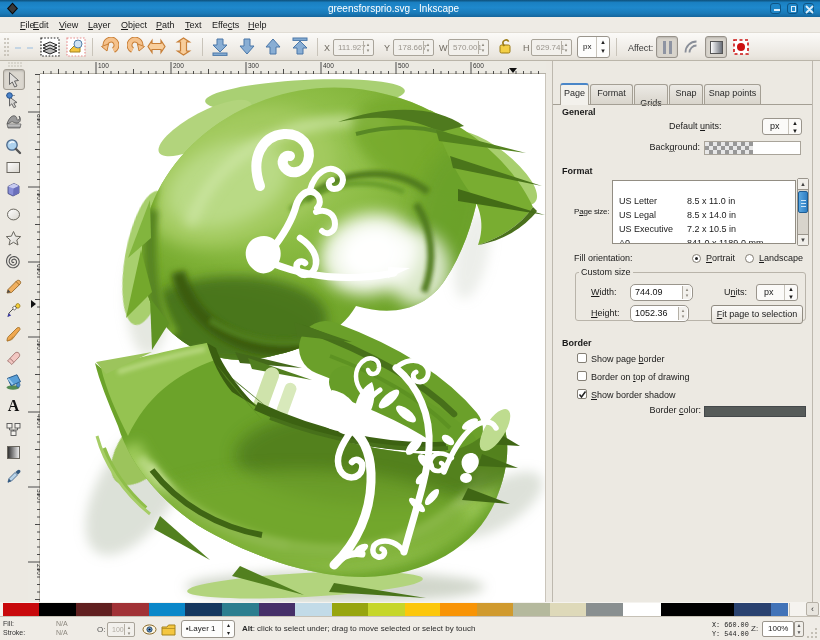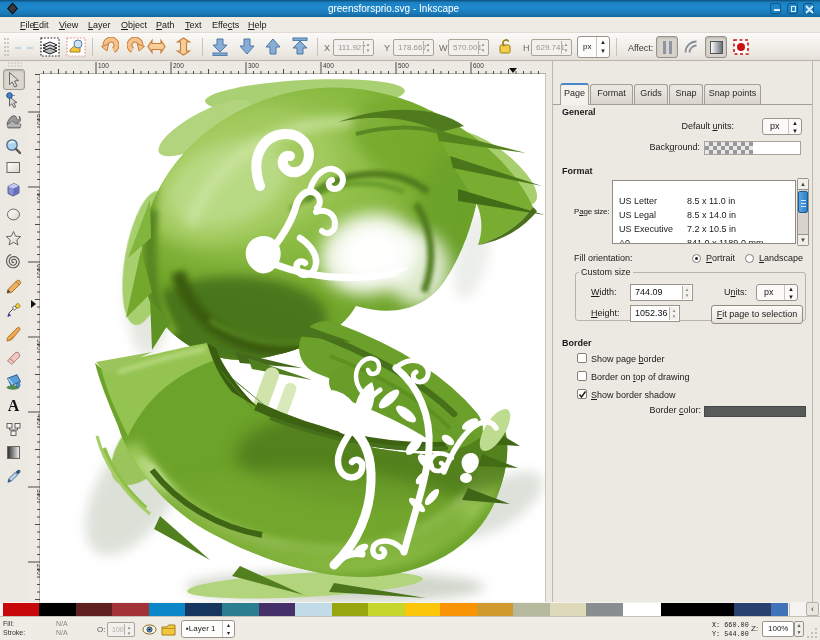--- a/index.html
+++ b/index.html
@@ -32,21 +32,21 @@
 #panel{left:552px;top:61px;width:261px;height:541px;background:#ece9e2;border-left:1px solid #bdb8ae;border-right:1px solid #bdb8ae;font-size:9px;color:#1a1a1a}
 #phead{position:absolute;left:0;top:0;width:259px;height:21px;background:#e4e0d8;border-bottom:1px solid #cfcabf}
 .pbtn{position:absolute;top:3px;width:12px;height:12px;border:1px solid #8d887e;border-radius:2px;background:#f3f1ed;font-size:8px;text-align:center;line-height:11px;color:#333}
 .tab{position:absolute;top:23px;height:20px;background:linear-gradient(#eceae5,#d9d5cc);border:1px solid #a49f94;border-bottom:none;border-radius:3px 3px 0 0;font-size:9px;text-align:center;color:#2a2a2a}
 .tab.on{background:#f3f1ec;border-top:2px solid #4a86c8;top:22px;height:22px;z-index:3}
 #tabline{position:absolute;left:0;top:43px;width:259px;height:1px;background:#a49f94}
 .bold{font-weight:bold}
 .pl{position:absolute}
 .check{position:absolute;width:10px;height:10px;background:#fff;border:1px solid #847f75;border-radius:2px}
 .radio{position:absolute;width:9px;height:9px;background:#fff;border:1px solid #847f75;border-radius:50%}
-.pentry{position:absolute;height:17px;background:#fff;border:1px solid #9a958c;border-radius:0;font-size:9px;color:#111;line-height:15px;padding-left:4px}
+.pentry{position:absolute;height:17px;background:#fff;border:1px solid #9a958c;border-radius:5px;font-size:9px;color:#111;line-height:15px;padding-left:4px}
 .dd{position:absolute;height:20px;background:#fbfaf8;border:1px solid #9a958c;border-radius:3px;font-size:9px;line-height:18px}
 
 #palette{left:0;top:602px;width:820px;height:14px;background:#f5f3ef}
 #palette div{position:absolute;top:1px;height:13px}
 
 #status{left:0;top:616px;width:820px;height:24px;background:#efece6;border-top:1px solid #c6c1b6;font-size:8px;color:#2a2a2a}
 </style></head><body>
 <div id="win">
   <div class="abs" id="titlebar">
     <svg class="abs" style="left:6px;top:2px" width="13" height="13" viewBox="0 0 13 13">
@@ -657,26 +657,26 @@
         <ellipse cx="344" cy="430" rx="8" ry="4" fill="#fff" transform="rotate(20 344 430)"></ellipse>
         <path d="M 352 428 C 336 420 328 404 332 390 C 346 392 358 404 360 420 Z" fill="#fff"></path>
         <path d="M 356 424 C 352 406 358 390 372 382 C 378 396 372 414 362 424 Z" fill="#fff"></path>
         <path d="M 348 432 C 330 432 316 424 310 410 C 324 404 342 410 352 424 Z" fill="#fff"></path>
         <path d="M 464 470 C 459 463 462 454 470 453 C 478 452 482 462 476 469 C 472 474 467 475 464 470 Z" fill="#fff"></path>
       </svg>
     </div>
   <div class="abs" id="panel">
     <div class="tab on" style="left:7px;width:29px"><span style="position:relative;top:3px">Page</span></div>
     <div class="tab" style="left:37px;width:43px"><span style="position:relative;top:3px">Format</span></div>
-    <div class="tab" style="left:81px;width:34px"><span style="position:relative;top:3px">Grids</span></div>
+    <div class="tab" style="left:81px;width:34px"><span style="position:relative;top:13px">Grids</span></div>
     <div class="tab" style="left:116px;width:34px"><span style="position:relative;top:3px">Snap</span></div>
     <div class="tab" style="left:151px;width:57px"><span style="position:relative;top:3px">Snap points</span></div>
     <div id="tabline"></div>
     <div class="pl bold" style="left:9px;top:46px">General</div>
-    <div class="pl" style="left:84px;top:60px;width:97px;text-align:right">Default <u>u</u>nits:</div>
+    <div class="pl" style="left:116px;top:60px;width:97px;text-align:left">Default <u>u</u>nits:</div>
     <div class="dd" style="left:209px;top:57px;width:40px;height:17px;line-height:15px">
         <span style="position:absolute;left:7px">px</span>
         <span style="position:absolute;right:0;top:0;width:13px;height:15px;border-left:1px solid #c9c5bc;text-align:center;font-size:6px;line-height:8px">▲<br>▼</span>
       </div>
     <div class="pl" style="left:50px;top:81px;width:97px;text-align:right">Back<u>g</u>round:</div>
     <div class="pl" style="left:151px;top:80px;width:97px;height:14px;border:1px solid #a9a49a;background:#fff">
       <div style="position:absolute;left:0;top:0;width:48px;height:12px;background:conic-gradient(#989898 90deg,#e8e8e8 90deg 180deg,#989898 180deg 270deg,#e8e8e8 270deg);background-size:8px 8px"></div>
     </div>
     <div class="pl bold" style="left:9px;top:105px">Format</div>
     <div class="pl" style="left:21px;top:146px;font-size:8px;letter-spacing:-0.2px">P<u>a</u>ge size:</div>
@@ -710,21 +710,21 @@
         <legend style="font-size:9px;margin-left:3px;padding:0 2px">Custom size</legend>
       </fieldset>
     <div class="pl" style="left:38px;top:226px"><u>W</u>idth:</div>
     <div class="pentry" style="left:77px;top:223px;width:63px">744.09<div class="spin" style="background:#f3f1ed">▴<br>▾</div></div>
     <div class="pl" style="left:171px;top:226px">U<u>n</u>its:</div>
     <div class="dd" style="left:203px;top:223px;width:42px;height:17px;line-height:15px">
         <span style="position:absolute;left:7px">px</span>
         <span style="position:absolute;right:0;top:0;width:13px;height:15px;border-left:1px solid #c9c5bc;text-align:center;font-size:6px;line-height:8px">▲<br>▼</span>
       </div>
     <div class="pl" style="left:38px;top:247px"><u>H</u>eight:</div>
-    <div class="pentry" style="left:77px;top:244px;width:50px">1052.36<div class="spin" style="background:#f3f1ed">▴<br>▾</div></div>
+    <div class="pentry" style="left:77px;top:244px;width:59px">1052.36<div class="spin" style="background:#f3f1ed">▴<br>▾</div></div>
     <div class="pl" style="left:158px;top:244px;width:92px;height:19px;background:linear-gradient(#fbfaf8,#e6e2da);border:1px solid #918c82;border-radius:3px;text-align:center;line-height:17px"><u>F</u>it page to selection</div>
     <div class="pl bold" style="left:9px;top:277px">Border</div>
     <div class="check" style="left:24px;top:292px"></div>
     <div class="pl" style="left:38px;top:293px">Show page <u>b</u>order</div>
     <div class="check" style="left:24px;top:310px"></div>
     <div class="pl" style="left:38px;top:311px">Border on <u>t</u>op of drawing</div>
     <div class="check" style="left:24px;top:328px"><svg width="9" height="9" viewBox="0 0 9 9">
           <path d="M1.5 4.5 L3.5 7 L7.5 1.5" fill="none" stroke="#222" stroke-width="1.5"></path>
         </svg></div>
     <div class="pl" style="left:38px;top:329px"><u>S</u>how border shadow</div>
@@ -770,20 +770,21 @@
         <circle cx="7.5" cy="6.5" r="1.1" fill="#111"></circle>
       </svg>
     <svg class="abs" style="left:161px;top:5px" width="15" height="14" viewBox="0 0 15 14">
         <path d="M1 5 L6 5 L7.5 3 L14 3 L14 13 L1 13 Z" fill="#f4c63f" stroke="#a5831d"></path>
         <path d="M1 6.5 L14 6.5" stroke="#a5831d" stroke-width="0.7"></path>
       </svg>
     <div class="abs" style="left:181px;top:3px;width:54px;height:18px;background:#fdfdfc;border:1px solid #9a958c;border-radius:3px;font-size:8px;line-height:16px;color:#222">
         <span style="position:absolute;left:4px">▪Layer 1</span>
         <span style="position:absolute;right:0;top:0;width:12px;height:16px;border-left:1px solid #c9c5bc;text-align:center;font-size:6px;line-height:8px">▴<br>▾</span>
       </div>
+    <div class="abs" style="left:242px;top:7px;font-size:8px"><b>Alt</b>: click to select under; drag to move selected or select by touch</div>
     <div class="abs" style="left:712px;top:4px;font-size:6.8px;line-height:8.5px;font-family:'Liberation Mono',monospace;color:#222">X:&nbsp;660.00<br>Y:&nbsp;544.00</div>
     <div class="abs" style="left:751px;top:7px;font-size:8px;color:#333">Z:</div>
     <div class="abs" style="left:762px;top:4px;width:32px;height:16px;background:#fff;border:1px solid #9a958c;border-radius:2px;font-size:8px;line-height:14px;color:#222">
         <span style="position:absolute;left:5px">100%</span>
       </div>
     <div class="abs" style="left:794px;top:4px;width:10px;height:16px;background:#f0eee9;border:1px solid #9a958c;border-radius:2px;font-size:5px;text-align:center;line-height:7px;color:#555">▲<br>▼</div>
   <svg class="abs" style="left:806px;top:10px" width="12" height="12">
         <g fill="#b5b0a5">
           <circle cx="10" cy="2" r="1"></circle>
           <circle cx="6" cy="6" r="1"></circle>

